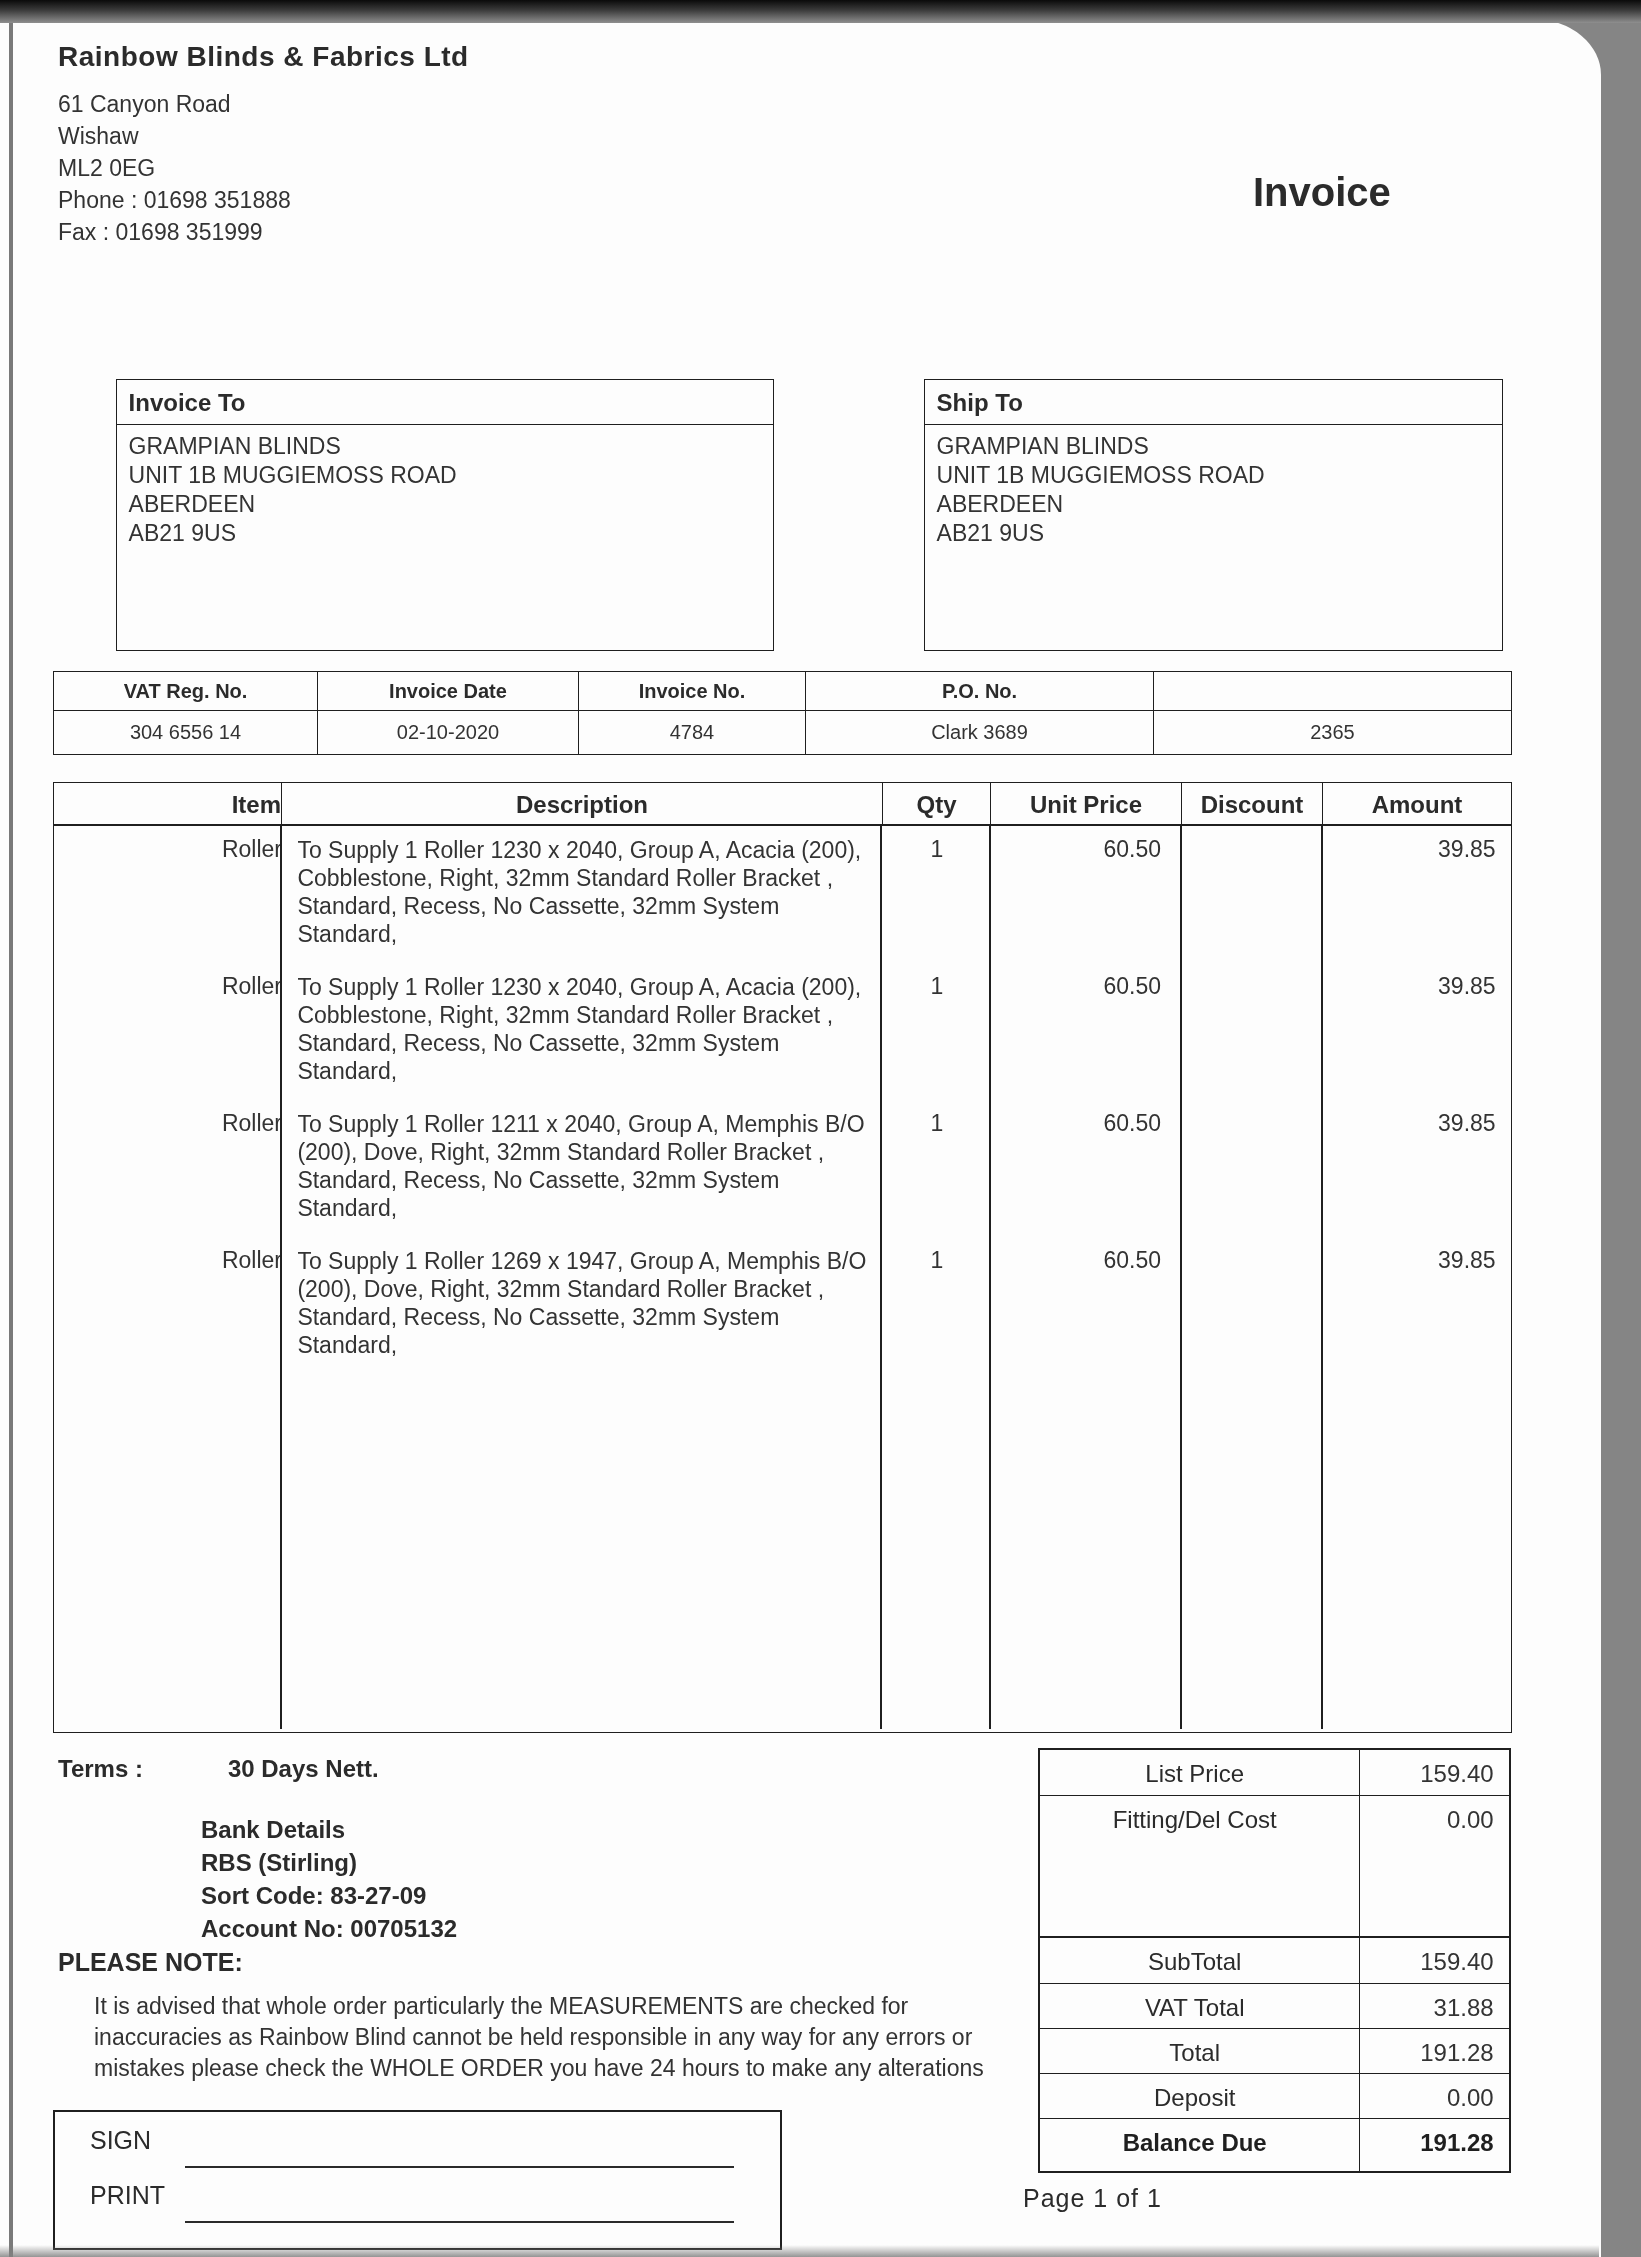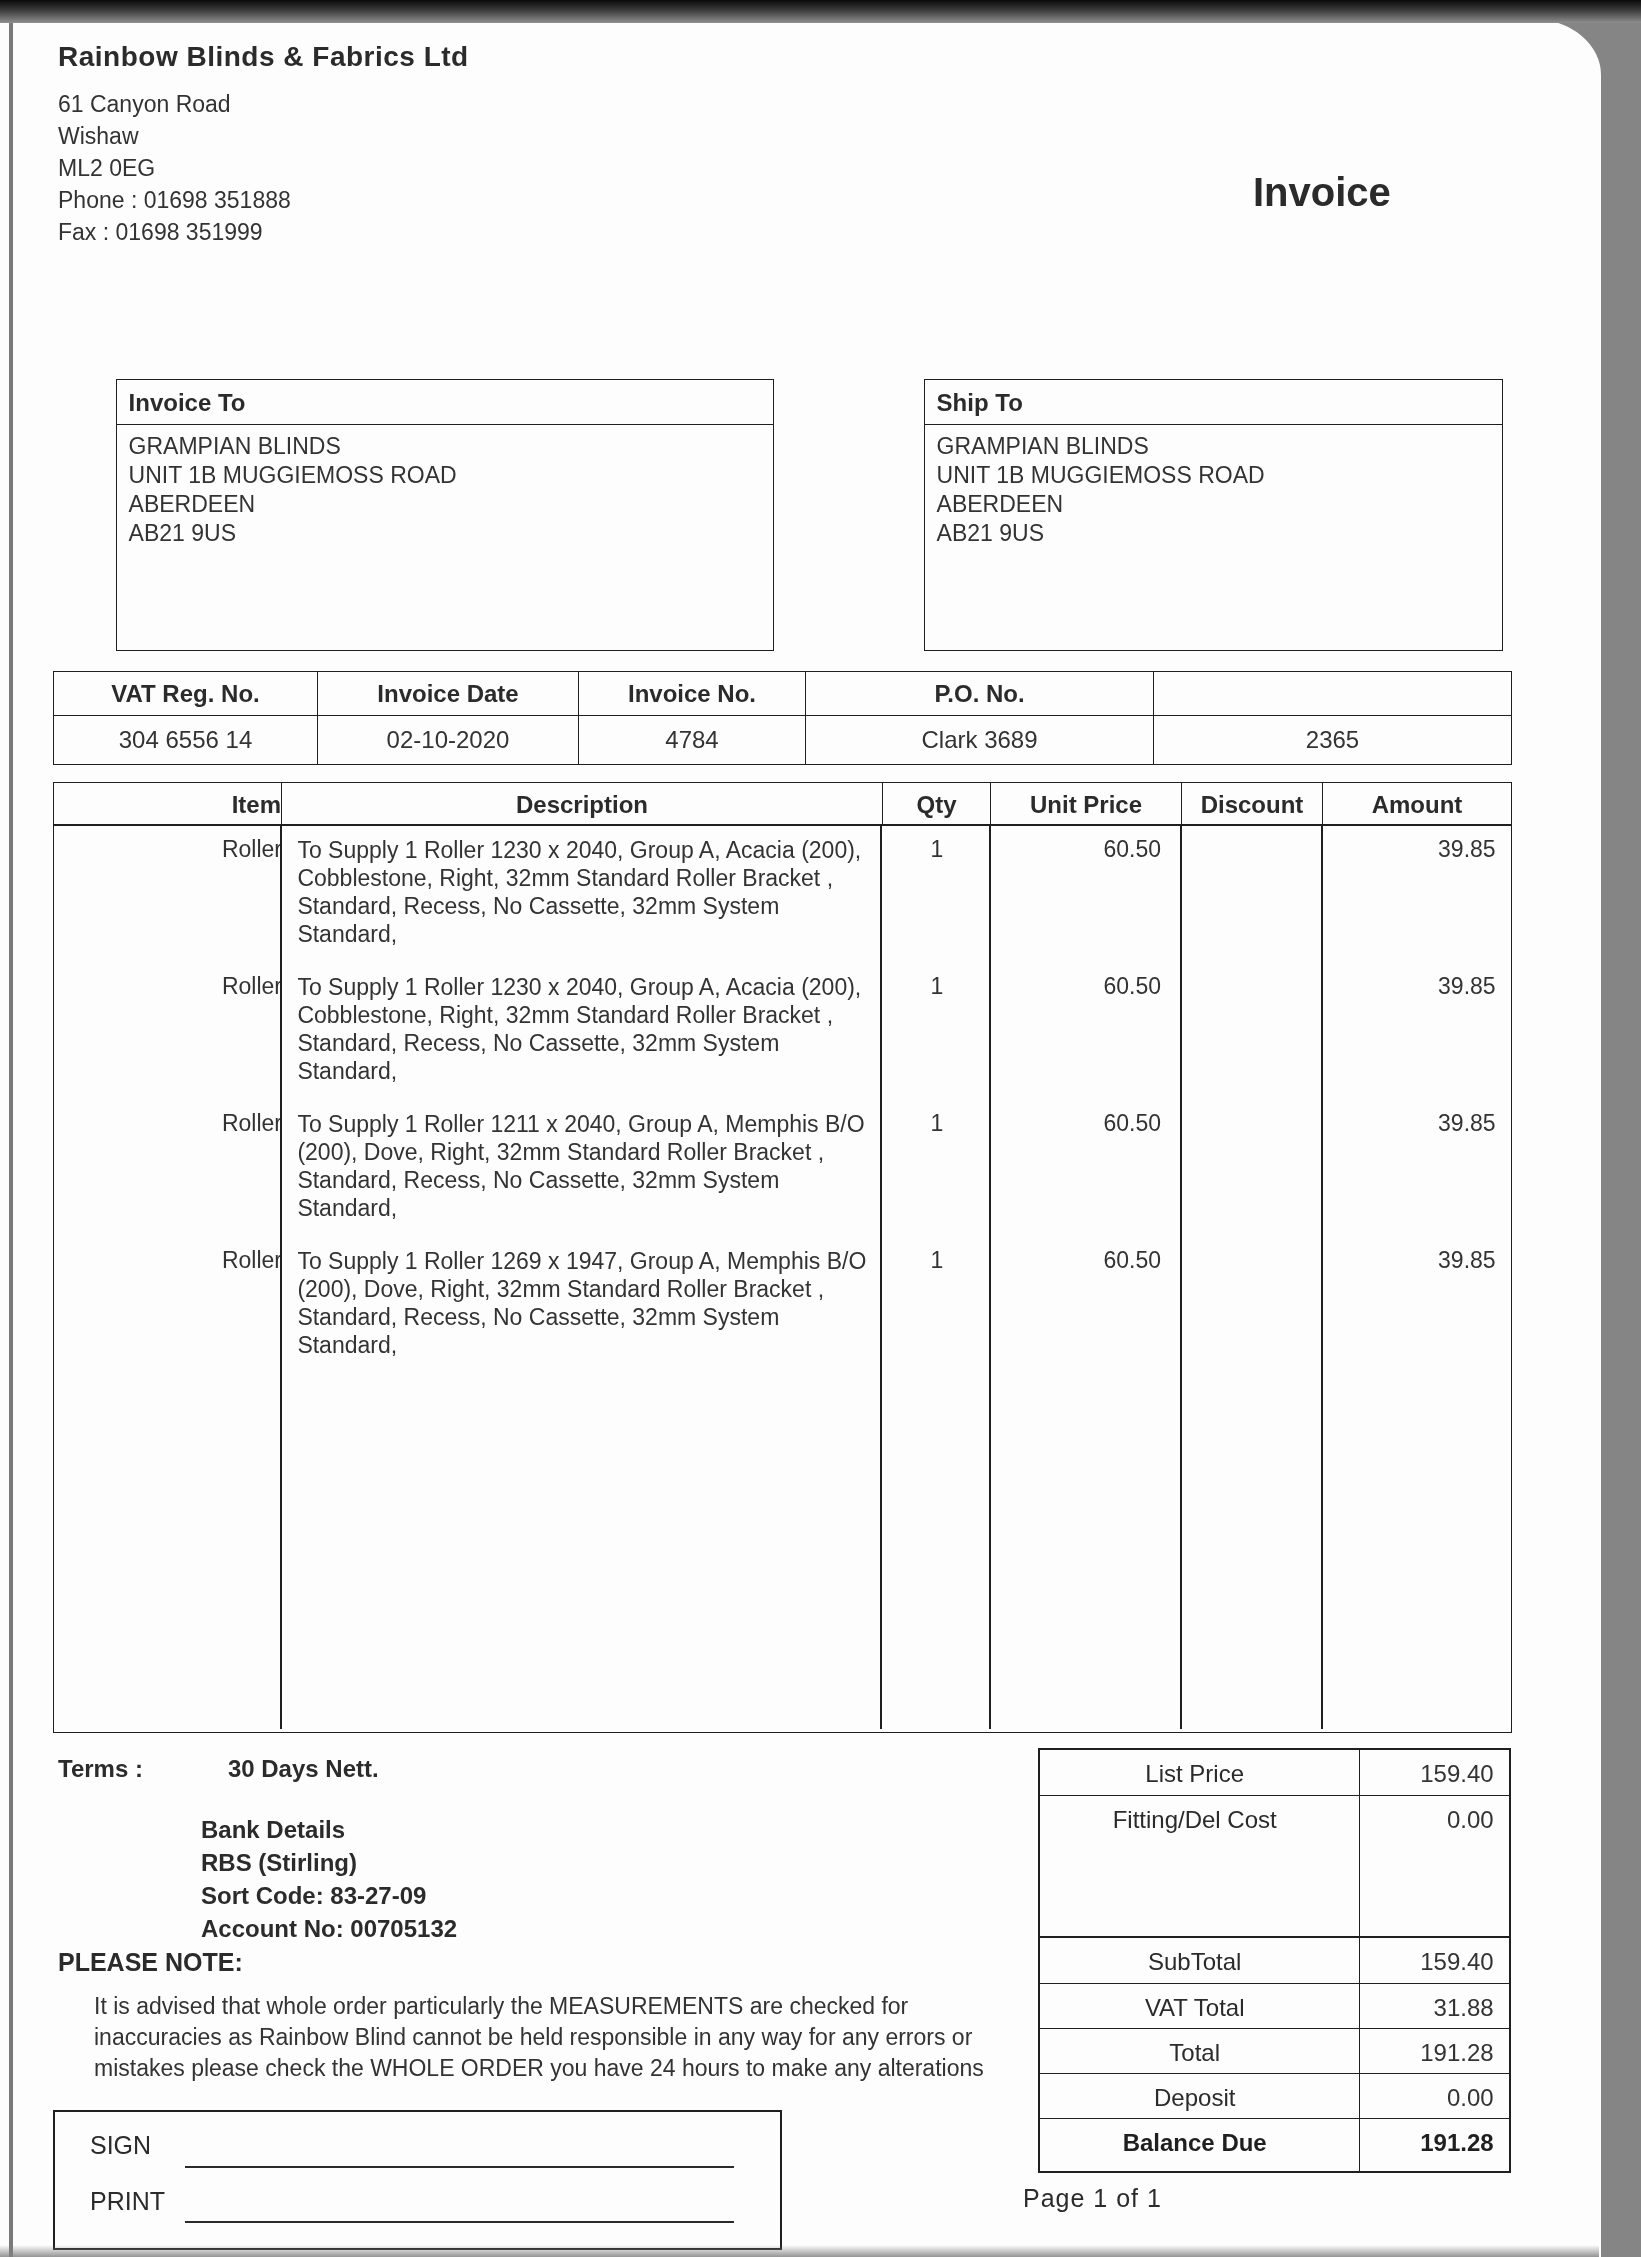--- a/index.html
+++ b/index.html
@@ -44,21 +44,21 @@
   }
   .addr-box .box-body { padding:6.8px 11.6px; font-size:23px; line-height:29px; color:#333; }
   .box-invoice-to { left:116px; top:379px; width:658px; height:272px; }
   .box-ship-to   { left:924px; top:379px; width:579px; height:272px; }
 
   
   .meta { position:absolute; left:53px; top:671px; width:1459px; border:1.9px solid #1f1f1f; }
   .meta-row { display:flex; }
   .meta-row.head { font-weight:700; border-bottom:1.9px solid #1f1f1f; }
   .meta-cell {
-    font-size:24px; text-align:center; padding:7.7px 3.9px;
+    font-size:20px; text-align:center; padding:7.7px 3.9px;
     border-right:1.9px solid #1f1f1f; color:#2b2b2b;
   }
   .meta-row.vals .meta-cell { font-weight:400; color:#333; padding:9.7px 3.9px; }
   .mc0 { width:264px; } .mc1 { width:261px; } .mc2 { width:227px; }
   .mc3 { width:348px; } .mc4 { flex:1; border-right:none; }
 
   
   .items { position:absolute; left:53px; top:782px; width:1459px; height:951px; border:1.9px solid #1f1f1f; }
   .items-head { display:flex; height:43px; border-bottom:2.9px solid #1f1f1f; }
   .ih {
@@ -94,21 +94,21 @@
   .t-value { flex:1; font-size:24px; color:#333; text-align:right; padding:9.7px 15.4px 0 3.9px; }
   .t-h48  { height:46px; }
   .t-h147 { height:142px;gap:40px; }
   .t-h47  { height:45px; }
   .t-h56  { height:52px; }
   .t-sep  { border-bottom:2.9px solid #1f1f1f; }
   .t-bold .t-label, .t-bold .t-value { font-weight:700; color:#1f1f1f; }
 
   
   .sign-box { position:absolute; left:53px; top:2110px; width:729px; height:140px; border:2.9px solid #1f1f1f; }
-  .sig-row { display:flex; align-items:center; margin:13.5px 46px 0 35px; height:42px; }
+  .sig-row { display:flex; align-items:flex-start; margin:13.5px 46px 0 35px; height:42px; }
   .sig-label { font-size:25px; color:#2b2b2b; width:95px; padding-bottom:1.9px; }
   .sig-line { flex:1; border-bottom:2.9px solid #2a2a2a; height:100%; }
 
   .page-footer { position:absolute; left:1023px; top:2184px; font-size:25px; color:#2b2b2b; letter-spacing:1px; }
 </style>
 </head>
 <body>
 
 <div class="page">
   <div class="paper"></div>

